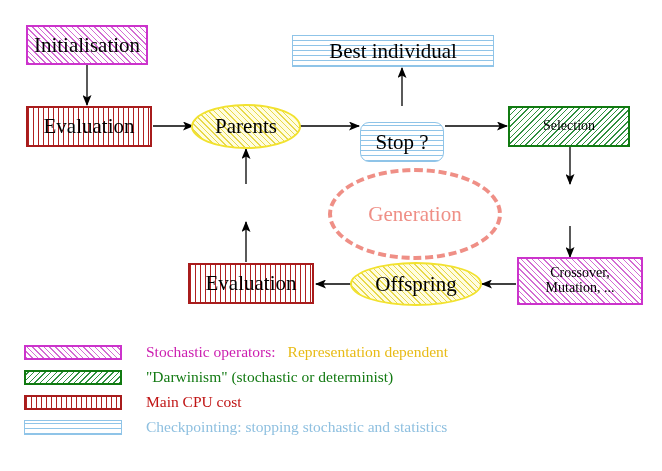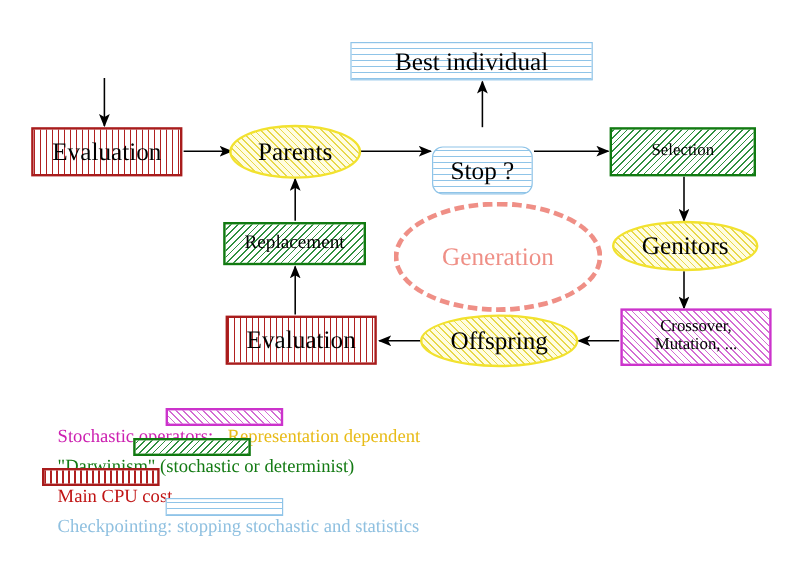--- a/index.html
+++ b/index.html
@@ -47,21 +47,21 @@
   .rounded{border-radius:9px;}
 
   .dashed-ellipse{
     position:absolute;border:4px dashed #ef8f86;border-radius:50%;
     background:transparent;display:flex;align-items:center;justify-content:center;
   }
   .dashed-ellipse .lbl{color:#ef8f86;}
 
   
   #legend{position:absolute;left:0;top:334px;width:662px;height:120px;}
-  .lg-row{position:absolute;left:24px;height:24px;display:flex;align-items:center;flex-direction:column;}
+  .lg-row{position:absolute;left:24px;height:24px;display:flex;align-items:center;}
   .lg-sw{width:98px;height:15px;box-sizing:border-box;flex:0 0 auto;}
   .lg-txt{margin-left:24px;white-space:nowrap;font-size:15.5px;}
   .c-magenta{color:#cc1fb0;}
   .c-gold{color:#e8bb16;}
   .c-green{color:#137a13;}
   .c-red{color:#c01414;}
   .c-blue{color:#8fc0e0;}
   .gap{display:inline-block;width:12px;}
 </style>
 </head>
@@ -94,20 +94,23 @@
       <line x1="516" y1="284" x2="482" y2="284"></line>
 
       <line x1="351" y1="284" x2="316" y2="284"></line>
 
       <line x1="246" y1="262" x2="246" y2="222"></line>
 
       <line x1="246" y1="184" x2="246" y2="149"></line>
     </g>
   </svg>
 
+  <div class="node h-magenta" style="left:26px;top:25px;width:122px;height:40px;font-size:21px;">
+    <span class="lbl">Initialisation</span>
+  </div>
 
   <div class="node h-red" style="left:26px;top:106px;width:126px;height:41px;font-size:21px;">
     <span class="lbl">Evaluation</span>
   </div>
 
   <div class="node h-yellow ellipse" style="left:191px;top:104px;width:110px;height:45px;font-size:21px;">
     <span class="lbl">Parents</span>
   </div>
 
   <div class="node h-blue" style="left:292px;top:35px;width:202px;height:32px;font-size:21px;">
@@ -115,40 +118,34 @@
   </div>
 
   <div class="node h-blue rounded" style="left:360px;top:122px;width:84px;height:40px;font-size:21px;">
     <span class="lbl">Stop ?</span>
   </div>
 
   <div class="node h-green" style="left:508px;top:106px;width:122px;height:41px;font-size:14px;">
     <span class="lbl">Selection</span>
   </div>
 
-  <div class="node h-yellow ellipse" style="left:510px;top:184px;width:122px;height:42px;font-size:21px;">
-    <span class="lbl">Genitors</span>
-  </div>
 
   <div class="node h-yellow ellipse" style="left:350px;top:262px;width:132px;height:44px;font-size:21px;">
     <span class="lbl">Offspring</span>
   </div>
 
   <div class="node h-magenta" style="left:517px;top:257px;width:126px;height:48px;font-size:14px;flex-direction:column;">
     <span class="lbl">Crossover,</span>
     <span class="lbl">Mutation, ...</span>
   </div>
 
   <div class="node h-red" style="left:188px;top:263px;width:126px;height:41px;font-size:21px;">
     <span class="lbl">Evaluation</span>
   </div>
 
-  <div class="node h-green" style="left:186px;top:185px;width:119px;height:36px;font-size:16px;">
-    <span class="lbl">Replacement</span>
-  </div>
 
   <div class="dashed-ellipse" style="left:328px;top:168px;width:166px;height:84px;">
     <span class="lbl" style="font-size:21px;font-family:Liberation Serif, serif;">Generation</span>
   </div>
 
   <div id="legend">
 
     <div class="lg-row" style="top:6px;">
       <div class="lg-sw h-magenta"></div>
       <div class="lg-txt">

